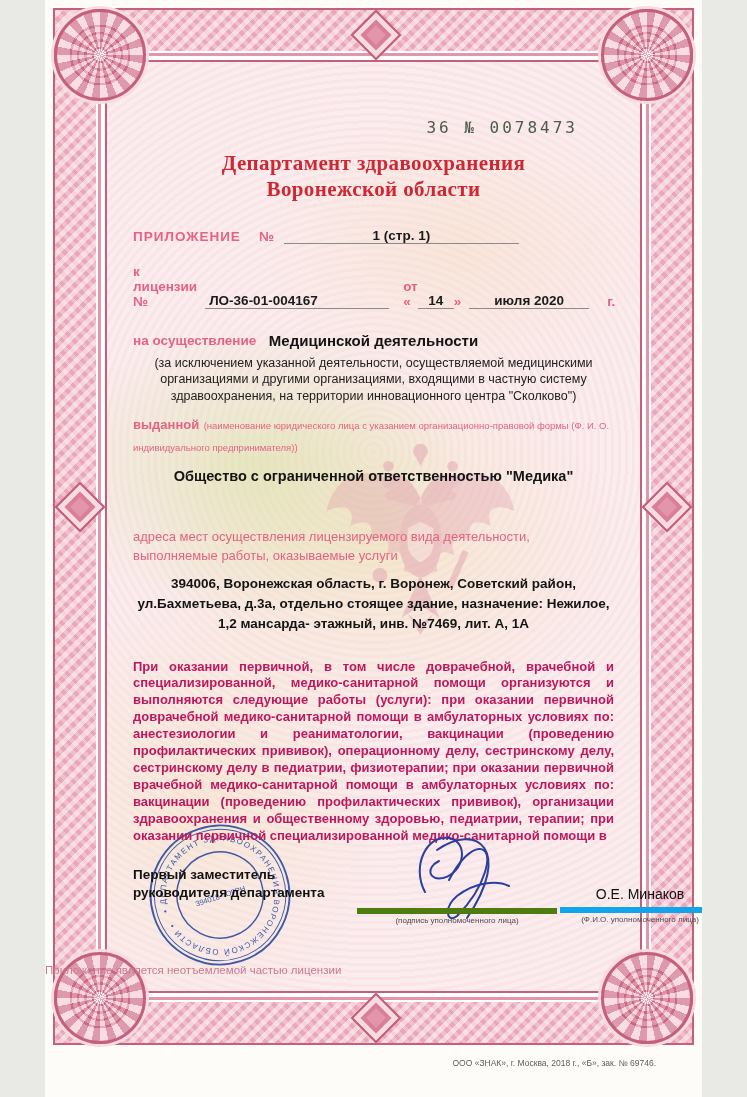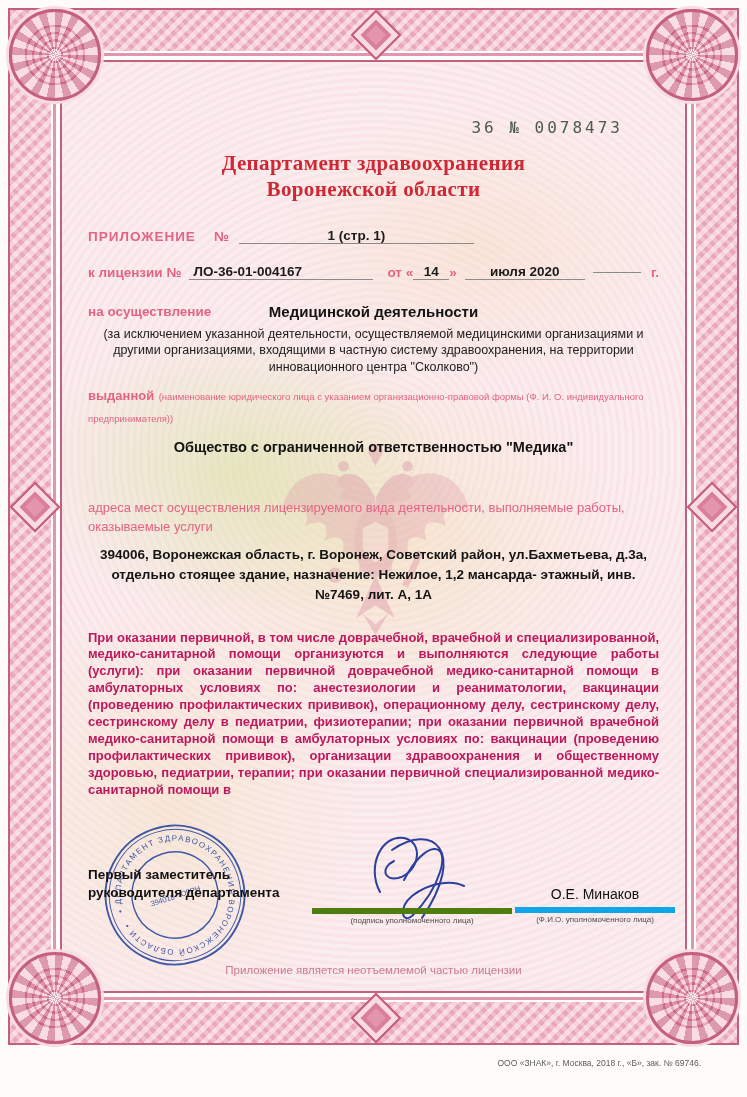--- a/index.html
+++ b/index.html
@@ -1,17 +1,17 @@
 <!DOCTYPE html>
 <html style="--title-red: #cf2733; --label-pink: #e46383; --body-ink: #171717; --serial-ink: #4d5a4a; --stamp-blue: #2b4a9e; --paper: #fbecee;"><head>
 <meta charset="utf-8">
 <style>
   html,body{margin:0;padding:0;background:#e9e9e6;}
   .page{
-    position:relative;width:747px;height:1097px;margin:0 auto;
+    position:relative;width:657px;height:1097px;margin:0 auto;
     background:#fdfcf9;overflow:hidden;
     font-family:"Liberation Sans",sans-serif;color:var(--body-ink,#171717);
   }
   
   .frame{
     position:absolute;left:8px;right:8px;top:8px;bottom:52px;z-index:0;
     background:
       repeating-linear-gradient(45deg, rgba(255,255,255,.28) 0 4px, rgba(255,255,255,0) 4px 8px),
       repeating-linear-gradient(-45deg, #eba7ba 0 5px, #f7d2dc 5px 10px),
       #eba7ba;
@@ -58,21 +58,21 @@
     font-family:"DejaVu Sans Mono",monospace;font-size:16px;letter-spacing:3px;
     color:var(--serial-ink,#4d5a4a);
   }
   .title{
     margin-top:14px;text-align:center;
     font-family:"Liberation Serif",serif;font-weight:bold;
     font-size:21px;line-height:1.22;letter-spacing:.4px;
     color:var(--title-red,#cf2733);
   }
   .pink{color:var(--label-pink,#e46383);}
-  .row{display:flex;align-items:center;}
+  .row{display:flex;align-items:flex-end;}
   .row-appendix{margin-top:26px;font-size:13.5px;font-weight:bold;}
   .row-appendix .lbl{letter-spacing:1px;}
   .row-appendix .no{margin-left:18px;}
   .fill-line{border-bottom:1px solid #8b8b8b;}
   .appendix-val{flex:0 0 235px;margin-left:10px;text-align:center;font-weight:bold;color:#1b1b1b;}
   .row-license{margin-top:20px;font-size:13.5px;font-weight:bold;}
   .lic-num{flex:0 0 180px;margin-left:8px;text-align:left;padding-left:4px;color:#1b1b1b;}
   .ot{margin-left:14px;}
   .day{flex:0 0 36px;text-align:center;color:#1b1b1b;}
   .month{flex:0 0 120px;margin-left:8px;text-align:center;color:#1b1b1b;}
@@ -90,21 +90,21 @@
   .address{margin-top:8px;text-align:center;font-size:13.5px;font-weight:bold;line-height:1.5;color:#141414;}
   .body-par{margin-top:24px;font-size:13px;font-weight:bold;line-height:1.3;text-align:justify;color:#be185d;}
   
   .stamp{position:absolute;left:100px;top:820px;width:150px;height:150px;z-index:2;opacity:.9;transform:rotate(-18deg);}
   .official-title{position:absolute;left:88px;top:866px;z-index:4;font-size:13.5px;font-weight:bold;line-height:1.35;color:#111;}
   .sig-svg{position:absolute;left:352px;top:820px;width:140px;height:105px;z-index:4;}
   .sig-caption{position:absolute;left:312px;top:908px;width:200px;z-index:4;border-top:6px solid #4d7c0f;padding-top:2px;text-align:center;font-size:8px;color:#4c4c4c;}
   .name-block{position:absolute;left:515px;top:886px;width:160px;z-index:4;text-align:center;}
   .name-block .name{font-size:14px;font-weight:normal;color:#111;}
   .name-block .cap{margin-top:5px;border-top:6px solid #0ea5e9;padding-top:2px;font-size:8px;color:#4c4c4c;}
-  .footer-note{position:absolute;left:0;right:0;top:964px;z-index:4;text-align:center;font-size:11.5px;color:#c97b92;}
+  .footer-note{position:absolute;left:0;right:0;top:964px;z-index:4;text-align:left;font-size:11.5px;color:#c97b92;}
   .print-note{position:absolute;right:46px;top:1058px;z-index:4;font-size:8.5px;color:#5d5d5d;}
 </style>
 </head>
 <body>
 
 <div class="page">
 
   <div class="frame"></div>
   <div class="rosette tl"></div>
   <div class="rosette tr"></div>

